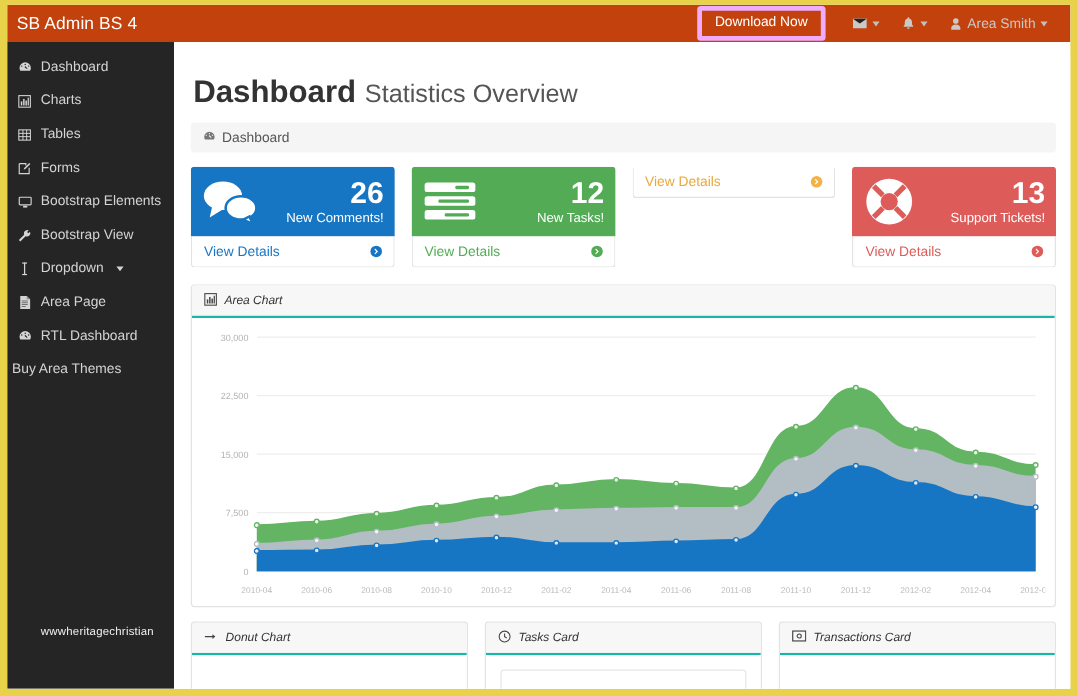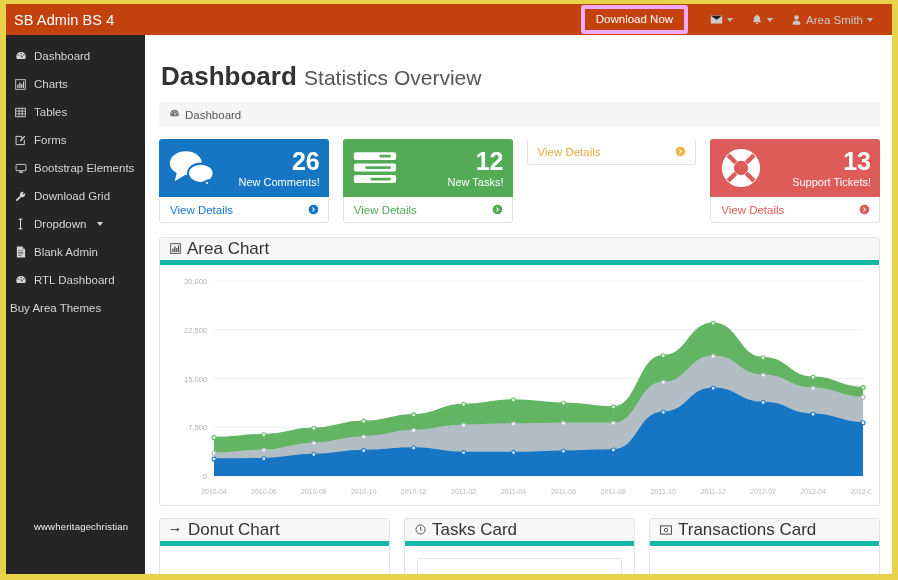--- a/index.html
+++ b/index.html
@@ -141,25 +141,26 @@
     padding: 0 9px 0 10px; font-size: 11.5px;
   }
   .card-foot .arrow { margin-left: auto; display: flex; }
 
   
   .panel {
     border: 1px solid #e3e3e3; border-radius: 3px;
     background: #fff; margin-top: 14px;
   }
   .panel-head {
-    background: #f7f7f7; border-bottom: 5px solid #14b8a6;
+    background: #f7f7f7; border-bottom: 2px solid #14b8a6;
     height: 27px; display: flex; align-items: center;
     gap: 6px; padding-left: 10px;
-    font-size: 17px; color: #333333;
+    font-size: 10px; color: #333333;
     border-radius: 3px 3px 0 0;
+    font-style: italic;
   }
   #chart-body { height: 240px; position: relative; padding: 6px 6px 0 6px; }
   #chart-svg { display: block; }
   .axlbl { font-size: 7.5px; fill: #b3b3b3; font-family: "Liberation Sans", sans-serif; }
   .axlbl-x { font-size: 7px; fill: #b8b8b8; font-family: "Liberation Sans", sans-serif; }
 
   
   #bottom-row { display: flex; gap: 14px; margin-top: 12px; }
   .bpanel {
     flex: 1; border: 1px solid #e3e3e3; border-radius: 3px;
@@ -270,21 +271,21 @@
       </span>
       <span>Bootstrap Elements</span>
     </div>
 
     <div class="side-item">
       <span class="sicon">
         <svg width="11" height="11" viewBox="0 0 16 16">
               <path fill="#d4d4d4" d="M11.3 1a4.2 4.2 0 00-3.9 5.8L1 13.2 2.8 15l6.4-6.4A4.2 4.2 0 0014.6 3l-2 2-1.6-1.6 2-2A4.2 4.2 0 0011.3 1z"></path>
             </svg>
       </span>
-      <span>Download Grid</span>
+      <span>Bootstrap View</span>
     </div>
 
     <div class="side-item">
       <span class="sicon">
         <svg width="9" height="12" viewBox="0 0 10 16">
               <rect x="4.3" y="1" width="1.4" height="14" fill="#d4d4d4"></rect>
               <rect x="2.3" y="1" width="5.4" height="1.3" fill="#d4d4d4"></rect>
               <rect x="2.3" y="13.7" width="5.4" height="1.3" fill="#d4d4d4"></rect>
             </svg>
       </span>
@@ -298,21 +299,21 @@
               <path fill="#d4d4d4" d="M1 .8h7.2L12 4.6V15.2H1z"></path>
               <path fill="#8d8d8d" d="M8.2.8L12 4.6H8.2z"></path>
               <g fill="#5a5a5a">
                 <rect x="2.6" y="6" width="6.8" height=".9"></rect>
                 <rect x="2.6" y="8" width="6.8" height=".9"></rect>
                 <rect x="2.6" y="10" width="6.8" height=".9"></rect>
                 <rect x="2.6" y="12" width="4.5" height=".9"></rect>
               </g>
             </svg>
       </span>
-      <span>Blank Admin</span>
+      <span>Area Page</span>
     </div>
 
     <div class="side-item">
       <span class="sicon">
         <svg width="12" height="12" viewBox="0 0 16 16">
               <path fill="#d4d4d4" d="M8 2.5A6.3 6.3 0 001.7 8.8c0 1.2.3 2.3.9 3.2h10.8c.6-.9.9-2 .9-3.2A6.3 6.3 0 008 2.5zm0 1.6a.8.8 0 110 1.6.8.8 0 010-1.6zM4.2 6a.8.8 0 110 1.6.8.8 0 010-1.6zm7.6 0a.8.8 0 110 1.6.8.8 0 010-1.6zM8 6.6l2.6 2.8-.7.7L7.3 8z"></path>
             </svg>
       </span>
       <span>RTL Dashboard</span>
     </div>

